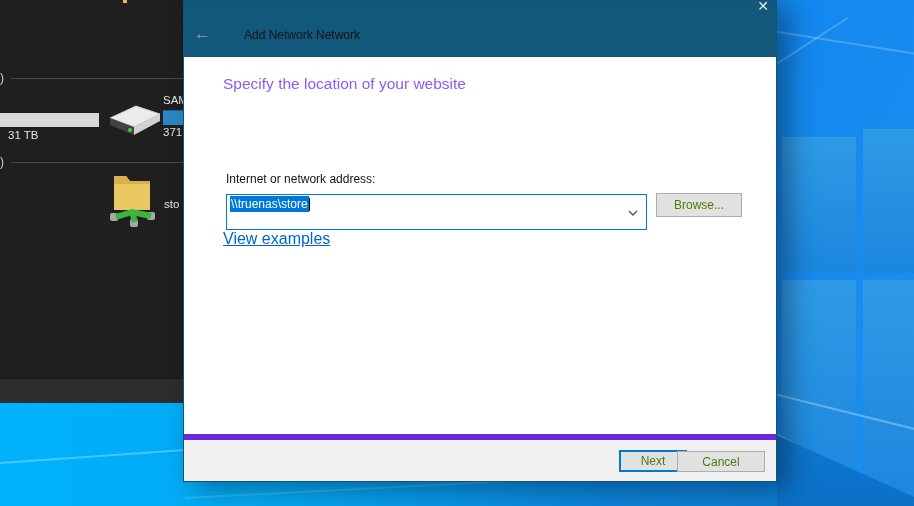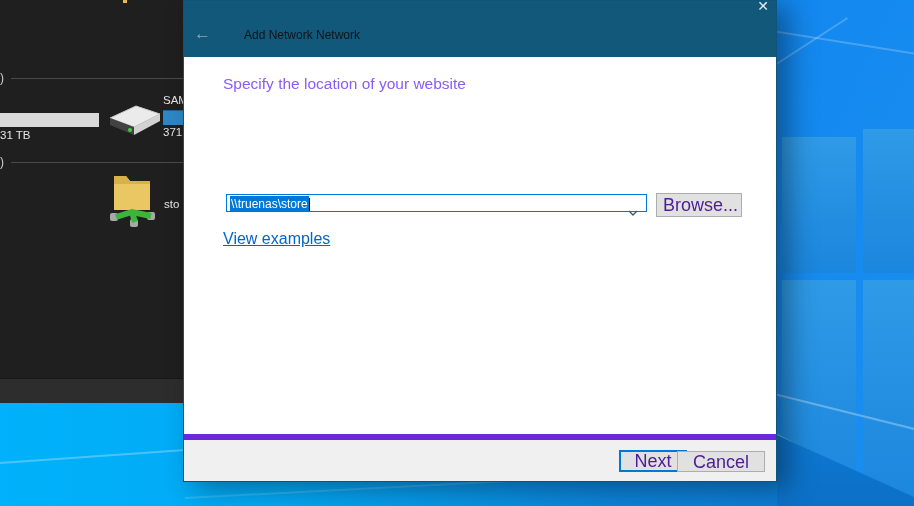--- a/index.html
+++ b/index.html
@@ -33,47 +33,47 @@
   .px-yellow{position:absolute;left:123px;top:0;width:4px;height:3px;background:#e7b94f;}
   .grp{position:absolute;left:0;width:183px;height:14px;color:#cfcfcf;font-size:12px;}
   .grp .paren{position:absolute;left:0;top:0;}
   .grp .sep{position:absolute;left:11px;right:0;top:7px;height:1px;background:#4a4a4a;}
   .g1{top:71px;}
   .g2{top:155px;}
   .cap-bar{position:absolute;height:14px;}
   .bar-left{left:0;top:113px;width:99px;background:#d9d9d9;}
   .bar-right{left:163px;top:110px;width:20px;background:#2d87c5;border-top:1px solid #1c639a;}
   .xtext{position:absolute;color:#e6e6e6;font-size:11.5px;white-space:nowrap;}
-  .t-31tb{left:0;top:129px;}
+  .t-31tb{left:8px;top:129px;}
   .t-sam{left:163px;top:94px;}
   .t-371{left:163px;top:126px;}
   .t-sto{left:164px;top:186px;margin-top:12px;}
   .icon-box{position:absolute;}
   .drive-ic{left:104px;top:100px;}
   .net-ic{left:110px;top:170px;}
   .statusbar{position:absolute;left:0;bottom:0;width:183px;height:24px;background:#2d2d2d;border-top:1px solid #181818;}
 
   
   .dialog{position:absolute;left:183px;top:0;width:592px;height:480px;
           background:#fff;border:1px solid #0e547c;
           box-shadow:12px 6px 26px rgba(0,0,0,.38);}
   .dlg-teal{position:absolute;left:0;top:0;right:0;height:56px;background:#12587a;}
   .close-btn{position:absolute;right:7px;top:-2px;color:#e3ecf1;font-size:14px;line-height:14px;cursor:default;}
   .back-btn{position:absolute;left:10px;top:24px;color:#93a5b1;font-size:17px;line-height:17px;}
   .dlg-title{position:absolute;left:60px;top:27px;color:#101418;font-size:12px;}
   .dlg-heading{position:absolute;left:39px;top:74px;color:#8b5cf6;font-size:15.5px;}
   .dlg-desc{position:absolute;left:39px;top:110px;color:#141414;font-size:12px;}
   .addr-label{position:absolute;left:42px;top:171px;color:#141414;font-size:12px;}
-  .combo{position:absolute;left:42px;top:193px;width:421px;height:18px;background:#fff;
+  .combo{position:absolute;left:42px;top:193px;width:421px;height:36px;background:#fff;
          border:1px solid #0078d7;box-sizing:border-box;}
   .combo-text{position:absolute;left:3px;top:2px;font-size:12px;}
   .sel{background:#0078d7;color:#fff;padding:1px 1px;}
   .caret{display:inline-block;width:1px;height:13px;background:#000;vertical-align:middle;margin-left:0px;}
   .combo-chevron{position:absolute;right:8px;top:7px;}
-  .btn{background:#e1e1e1;border:1px solid #adadad;font-size:18px;color:#4c1d95;
+  .btn{background:#e1e1e1;border:1px solid #adadad;font-size:12px;color:#4d7c0f;
        font-family:"Liberation Sans",sans-serif;text-align:center;box-sizing:border-box;}
   .browse-btn{position:absolute;left:472px;top:192px;width:86px;height:24px;line-height:21px;}
   .examples-link{position:absolute;left:39px;top:229px;color:#0066cc;font-size:16px;text-decoration:underline;cursor:pointer;}
   .dlg-footer{position:absolute;left:0;right:0;bottom:0;height:41px;background:#f0f0f0;border-top:6px solid #6d28d9;}
   .next-btn{position:absolute;right:89px;top:10px;width:68px;height:22px;line-height:17px;border:2px solid #0078d7;}
   .cancel-btn{position:absolute;right:11px;top:11px;width:88px;height:21px;line-height:18px;}
 </style>
 </head>
 <body>
 
@@ -146,20 +146,21 @@
   </div>
 
   <div class="dialog">
     <div class="dlg-teal"></div>
     <div class="close-btn">✕</div>
     <div class="back-btn">←</div>
     <div class="dlg-title">Add Network Network</div>
 
     <div class="dlg-heading">Specify the location of your website</div>
 
+    <label class="addr-label">Internet or network address:</label>
 
     <div class="combo">
       <div class="combo-text">
         <span class="sel">\\truenas\store</span><span class="caret"></span>
       </div>
       <span class="combo-chevron">
         <svg width="10" height="6" viewBox="0 0 10 6">
             <polyline points="1,1 5,5 9,1" fill="none" stroke="#44596b" stroke-width="1.4"></polyline>
           </svg>
       </span>

